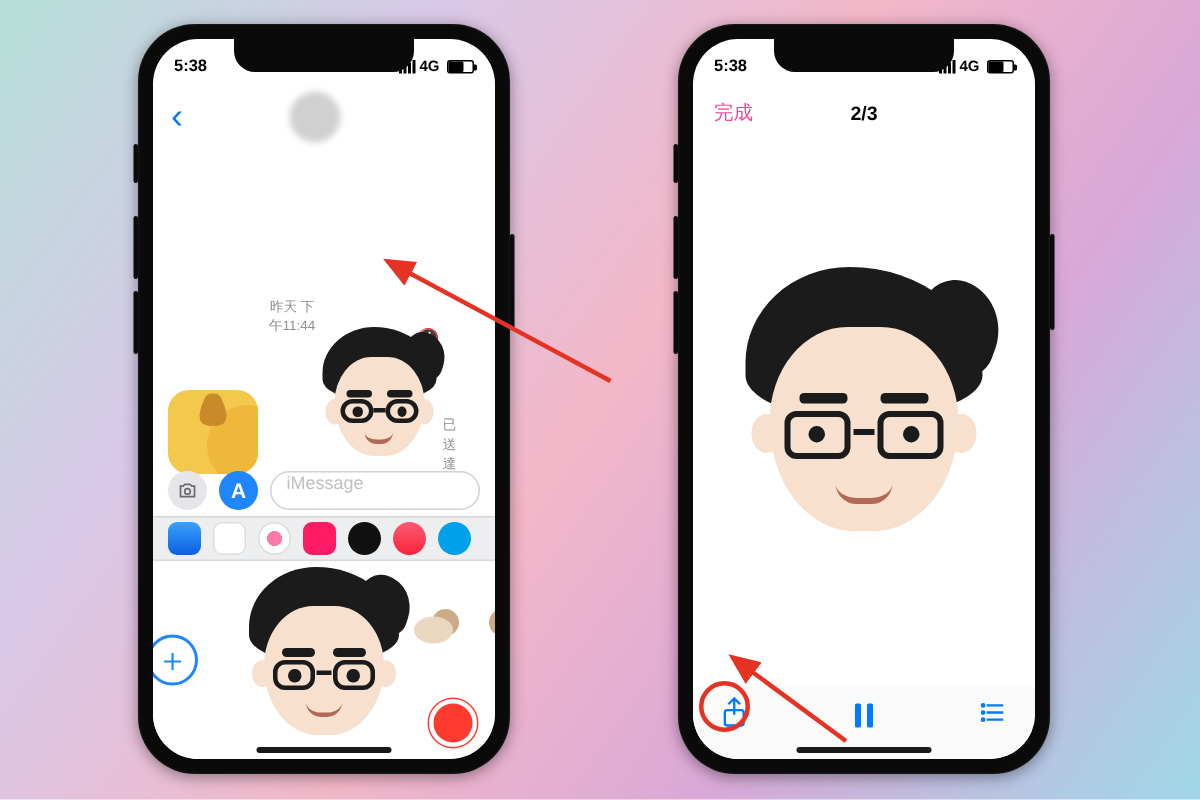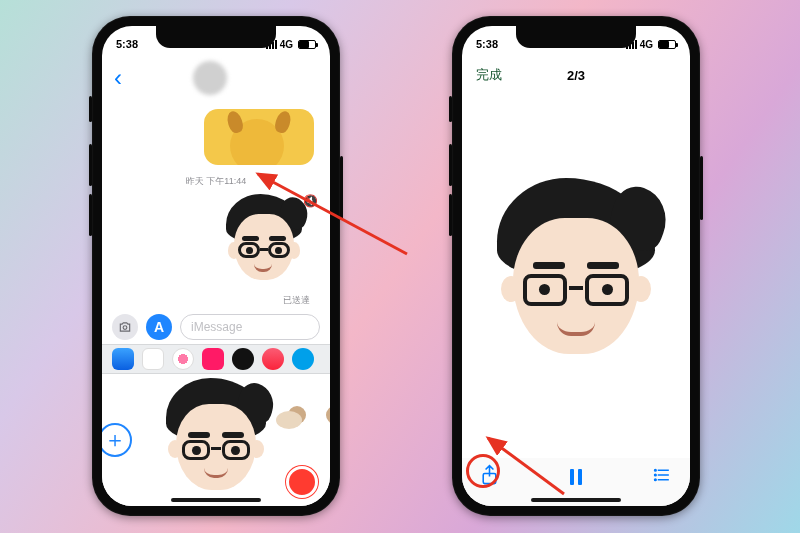--- a/index.html
+++ b/index.html
@@ -61,23 +61,22 @@
     display:flex; align-items:center; justify-content:space-between;
     padding: 0 12px;
   }
   .back-chev { color:#007aff; font-size:24px; font-weight:300; line-height:1; }
   .avatar-small {
     width:34px;height:34px;border-radius:50%;background:#d0d0d0;
     filter: blur(2px);
   }
   .chat-area{
     position:absolute; top:74px; left:0; right:0; bottom:190px;
-    display:flex; flex-direction:column; align-items:center;
+    display:flex; flex-direction:row; align-items:center;
     padding:0 10px;
-    justify-content:center;
   }
   .bubble-dog{
     width:110px;height:56px;background:#f4c84a;border-radius:14px;
     align-self:flex-end; margin-right:6px;
     position:relative; overflow:hidden;
   }
   .bubble-dog::before{content:'';position:absolute;left:26px;top:10px;width:54px;height:54px;border-radius:50%;background:#eeb93a}
   .bubble-dog .ear{position:absolute;width:14px;height:22px;background:#c98a2a;border-radius:50% 50% 40% 40%;top:2px}
   .bubble-dog .ear.l{left:24px;transform:rotate(-18deg)}
   .bubble-dog .ear.r{right:24px;transform:rotate(18deg)}
@@ -90,21 +89,21 @@
   .mute-ico{position:absolute;top:2px;right:2px;color:#c0c0c0;font-size:12px}
   .delivered{align-self:flex-end;font-size:9px;color:#8e8e93;margin:2px 10px 0 0}
 
   .input-row{
     position:absolute;left:0;right:0;bottom:162px;height:34px;
     display:flex;align-items:center;gap:8px;padding:0 10px;
   }
   .circ-ico{width:26px;height:26px;border-radius:50%;display:flex;align-items:center;justify-content:center;font-size:14px}
   .cam{background:#e5e5ea;color:#6b6b70}
   .apps{background:#1f86ff;color:#fff;font-weight:700}
-  .msg-field{flex:1;height:26px;border:1px solid #d1d1d6;border-radius:14px;background:#fff;font-size:12px;color:#c0c0c4;display:flex;align-items:center;padding:0 10px}
+  .msg-field{flex:1;height:26px;border:1px solid #d1d1d6;border-radius:14px;background:#fff;font-size:12px;color:#c0c0c4;display:flex;align-items:flex-start;padding:0 10px}
 
   .app-strip{
     position:absolute;left:0;right:0;bottom:132px;height:30px;
     background:#eceef0;border-top:1px solid #d6d8da;border-bottom:1px solid #d6d8da;
     display:flex;align-items:center;gap:8px;padding:0 10px;overflow:hidden;
   }
   .app-dot{width:22px;height:22px;border-radius:6px;flex:0 0 22px}
   .d-store{background:linear-gradient(#3aa2ff,#0a5fe0)}
   .d-photo{background:#fff;border:1px solid #ddd}
   .d-flower{background:radial-gradient(circle,#ff7aa8 35%,#fff 36%);border:1px solid #ddd;border-radius:50%}
@@ -146,21 +145,21 @@
   .bear .bear-e{position:absolute;width:18px;height:18px;background:#c8a27a;border-radius:50%;top:-4px}
   .bear .bear-e.l{left:2px}.bear .bear-e.r{right:2px}
   .bear .snout{position:absolute;left:50%;top:56%;transform:translate(-50%,-50%);width:26px;height:18px;background:#e8d3b9;border-radius:50%}
 
   
   .r-nav{
     position:absolute;top:30px;left:0;right:0;height:38px;
     display:flex;align-items:center;justify-content:space-between;padding:0 14px;
     font-size:13px;
   }
-  .done{color:#14532d}
+  .done{color:#ec4899}
   .counter{color:#000;font-weight:600;position:absolute;left:50%;transform:translateX(-50%)}
   .r-stage{
     position:absolute;top:68px;left:0;right:0;bottom:48px;background:#fff;
     display:flex;align-items:center;justify-content:center;
   }
   .r-toolbar{
     position:absolute;left:0;right:0;bottom:0;height:48px;
     display:flex;align-items:center;justify-content:space-between;
     padding:0 18px 10px;color:#007aff;
     background:#fafafa;

